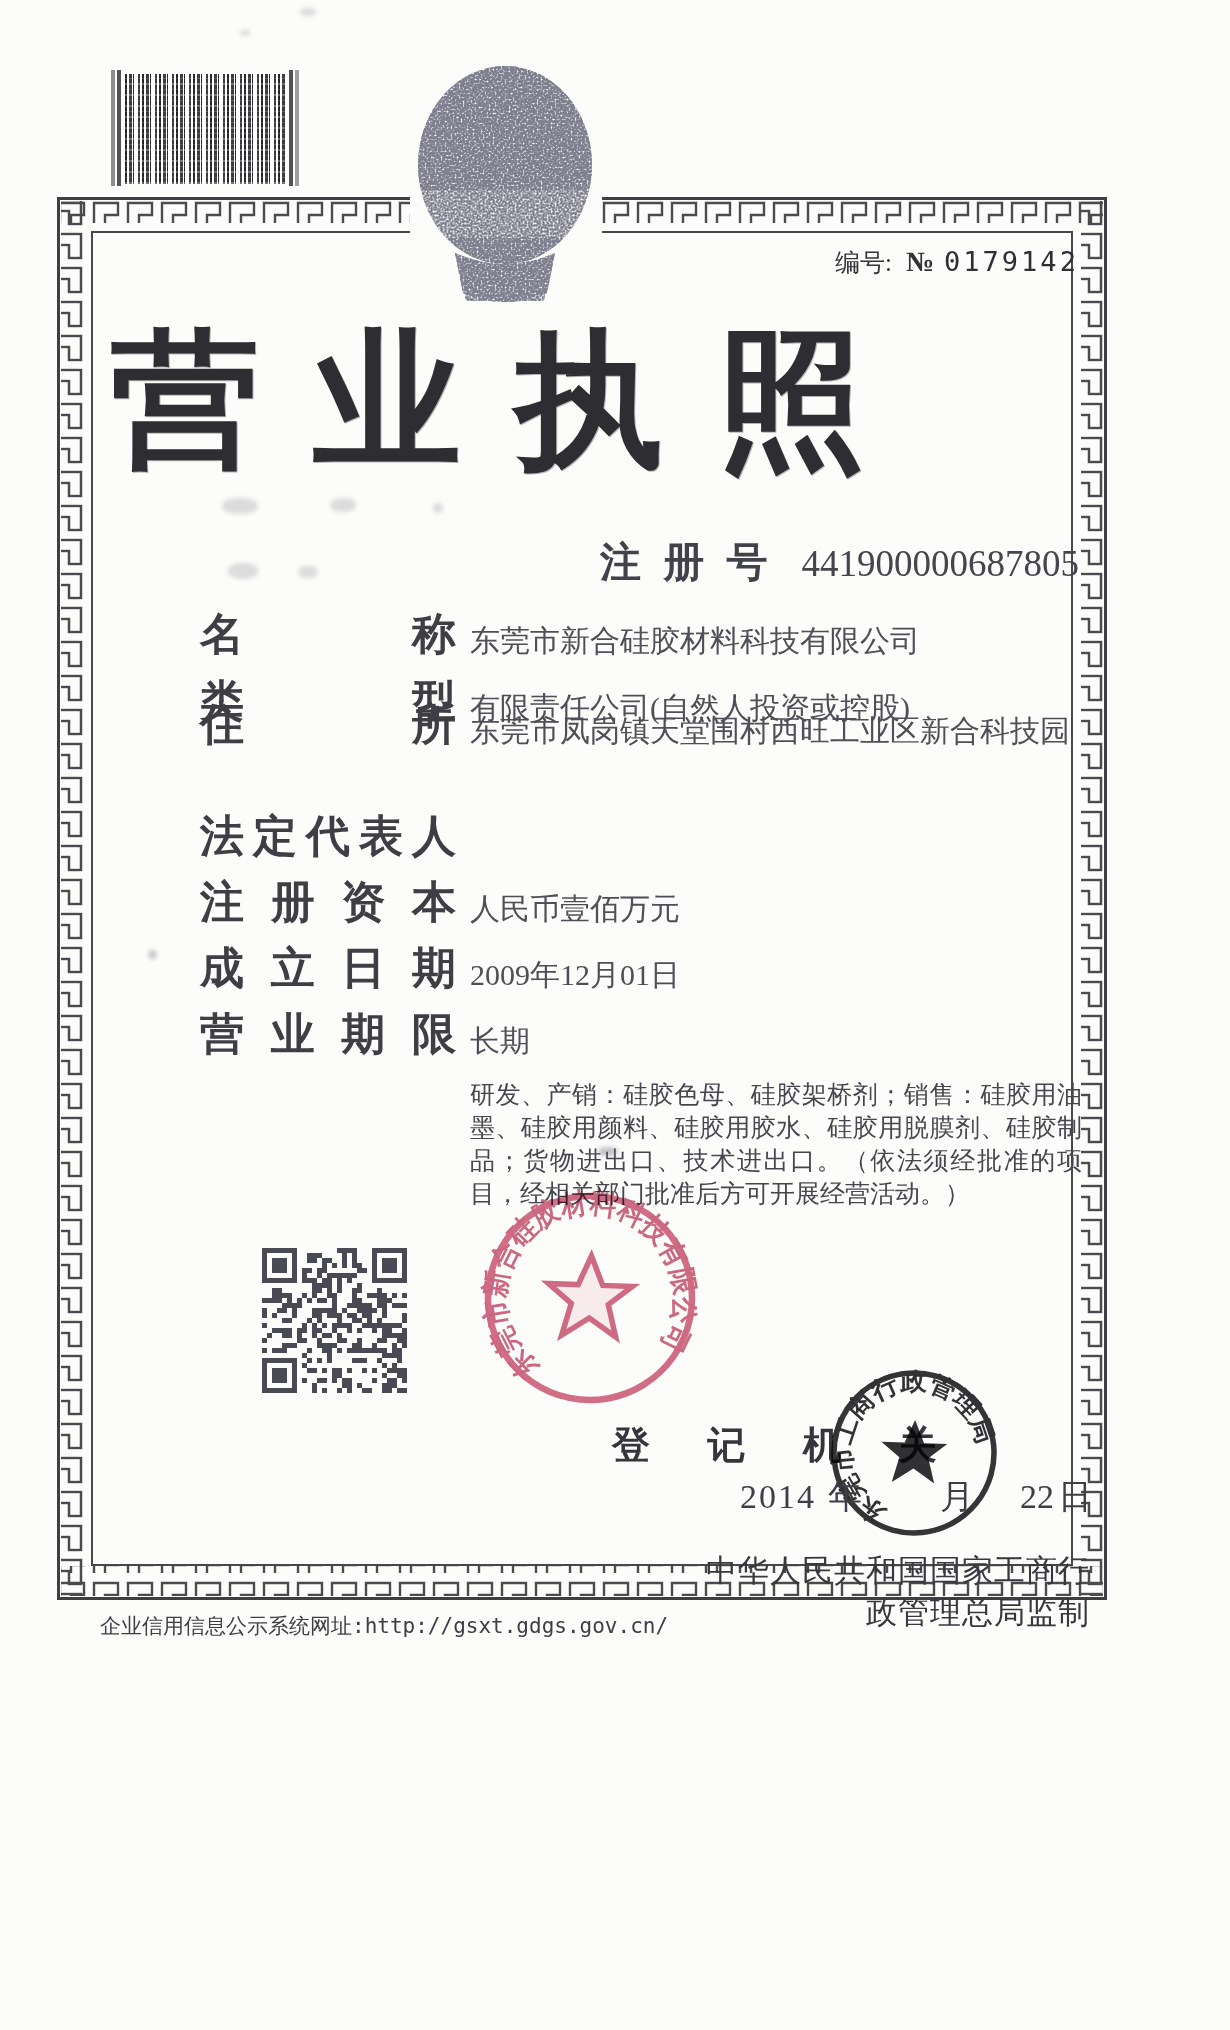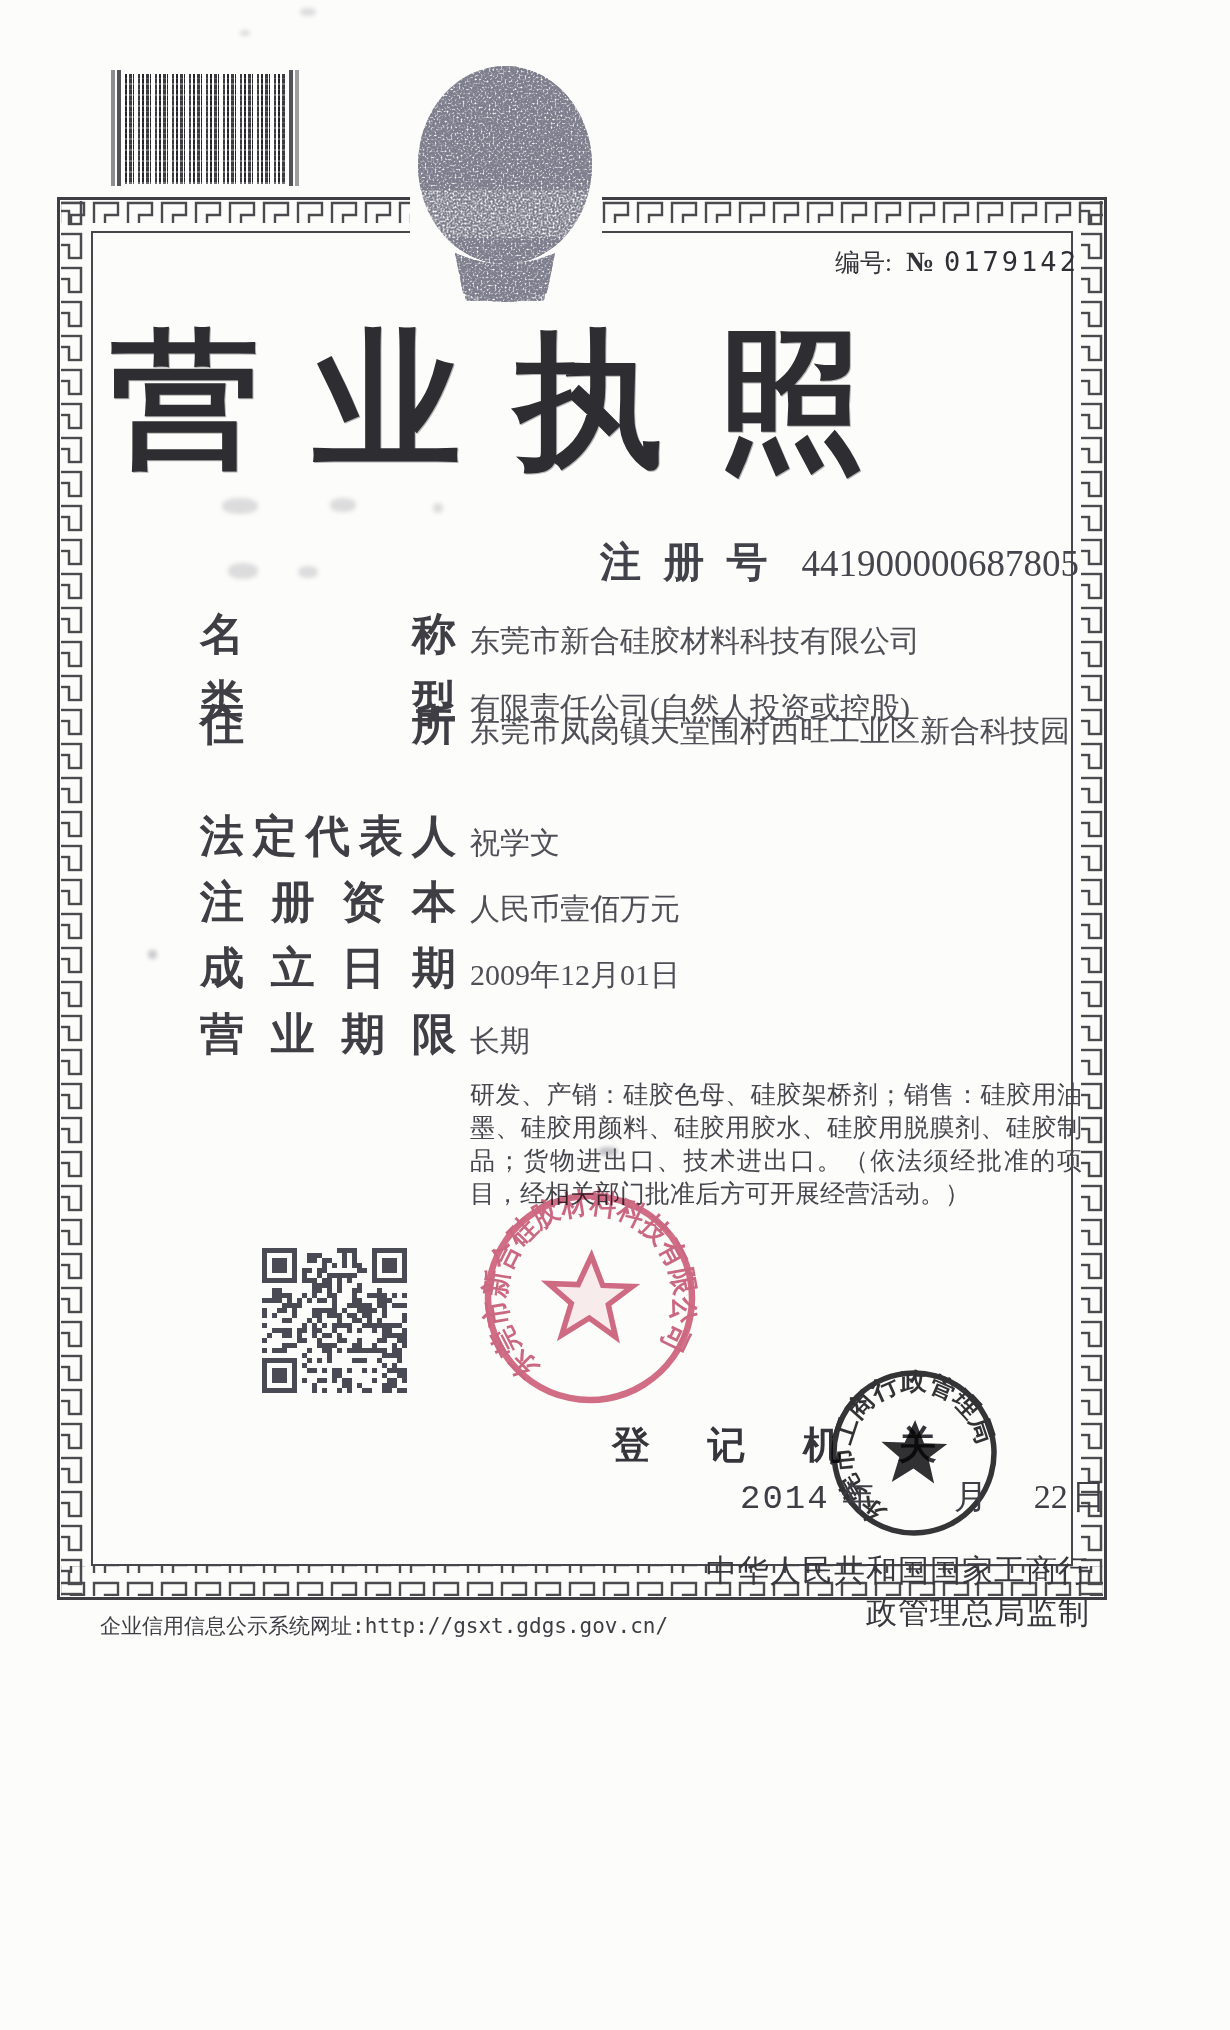--- a/index.html
+++ b/index.html
@@ -74,21 +74,21 @@
 
   
   .qr{left:262px;top:1248px;}
 
   
   .red-seal{left:472px;top:1180px;mix-blend-mode:multiply;}
   .black-seal{left:824px;top:1363px;mix-blend-mode:multiply;}
 
   .registrar{left:612px;top:1420px;font-size:38px;font-weight:600;letter-spacing:24px;color:#35353b;white-space:nowrap;}
   .date-line{left:740px;top:1474px;font-size:34px;color:#3e3e46;white-space:nowrap;z-index:1;}
-  .date-line .y{letter-spacing:2px;font-family:Liberation Mono, monospace;}
+  .date-line .y{letter-spacing:2px;}
   .date-line .u1{margin-left:12px;}
   .date-line .u2{margin-left:78px;}
   .date-line .d{margin-left:46px;}
   .date-line .u3{margin-left:4px;}
 
   
   .footer-left{left:100px;top:1612px;font-family:"DejaVu Sans Mono",monospace;font-size:21px;color:#3d3d44;}
   .footer-right{left:690px;top:1550px;width:400px;text-align:right;font-size:31px;color:#37373e;letter-spacing:1px;}
 
   
@@ -161,21 +161,20 @@
 <div class="abs row" style="top:679px;">
   <div class="flabel">类型</div>
   <div class="fvalue">有限责任公司(自然人投资或控股)</div>
 </div>
 <div class="abs row" style="top:702px;">
   <div class="flabel">住所</div>
   <div class="fvalue">东莞市凤岗镇天堂围村西旺工业区新合科技园</div>
 </div>
 <div class="abs row" style="top:814px;">
   <div class="flabel">法定代表人</div>
-  <div class="fvalue">祝学文</div>
 </div>
 <div class="abs row" style="top:880px;">
   <div class="flabel">注册资本</div>
   <div class="fvalue">人民币壹佰万元</div>
 </div>
 <div class="abs row" style="top:946px;">
   <div class="flabel">成立日期</div>
   <div class="fvalue">2009年12月01日</div>
 </div>
 <div class="abs row" style="top:1012px;">

